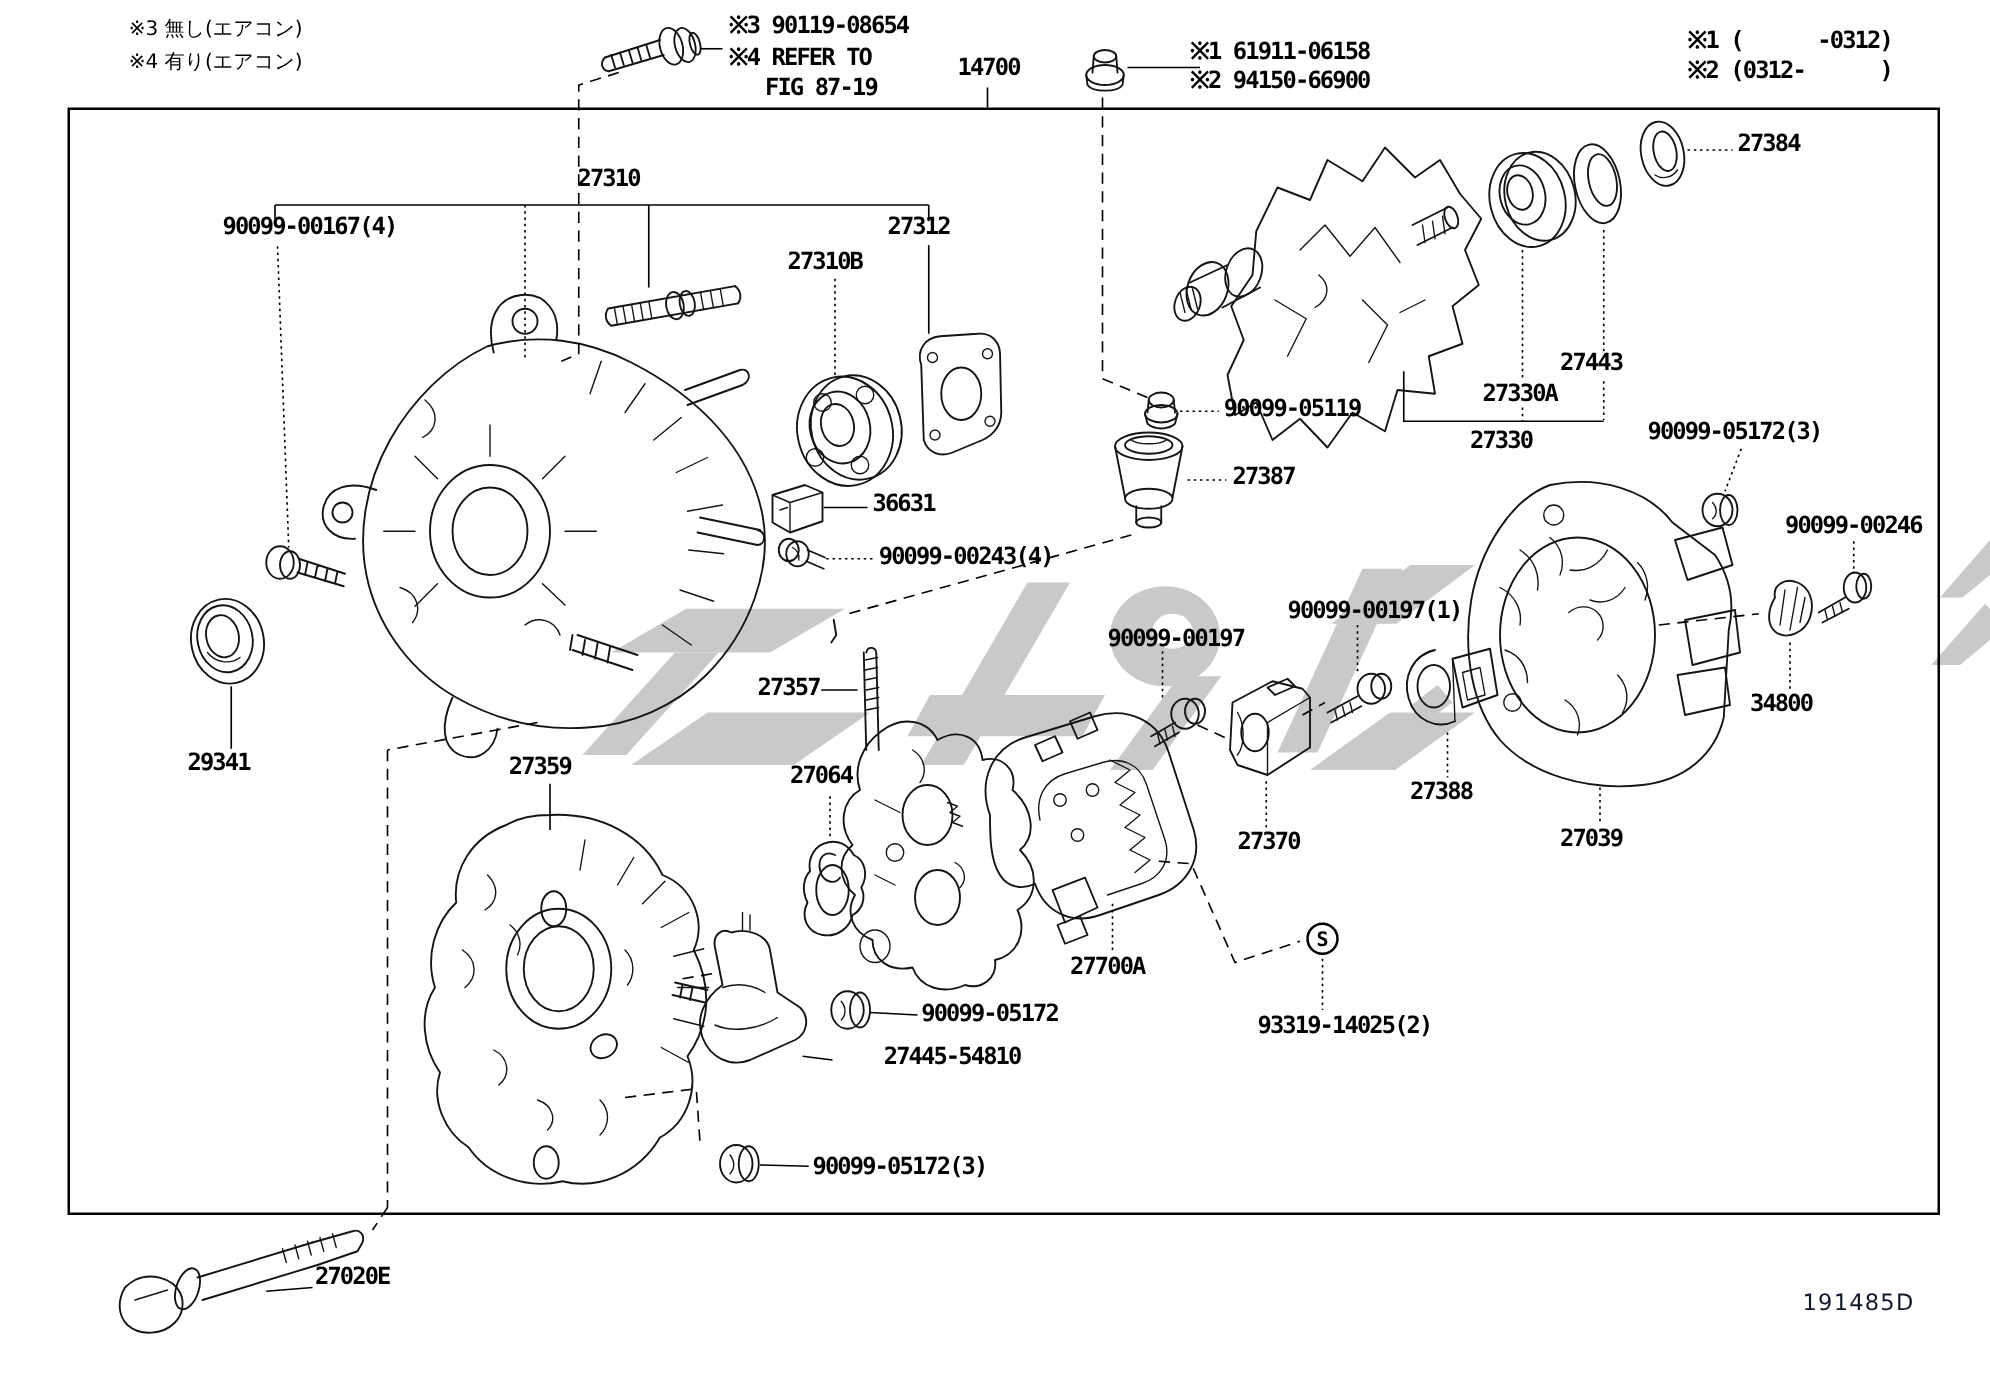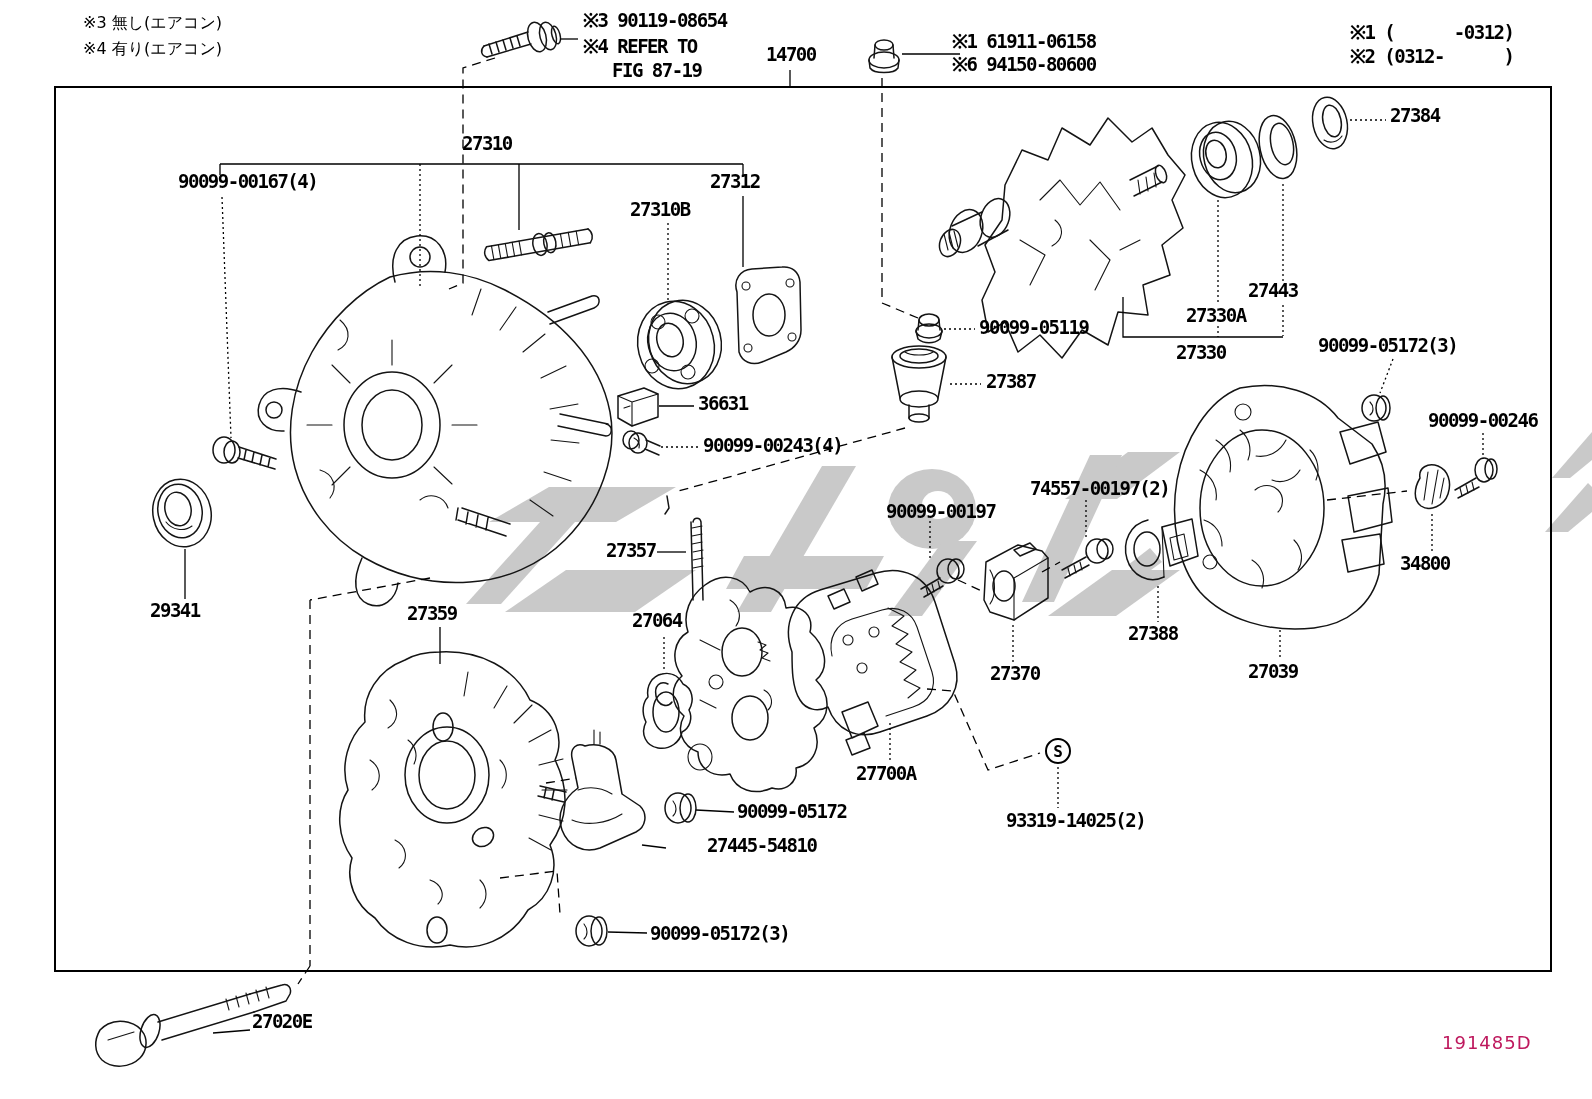--- a/index.html
+++ b/index.html
@@ -1,22 +1,22 @@
 <!DOCTYPE html>
 <html><head>
 <meta charset="utf-8">
 <style>
   html,body{margin:0;padding:0;background:#fff;}
   .page{position:relative;width:1592px;height:1099px;background:#fff;overflow:hidden;
         font-family:"DejaVu Sans Mono",monospace;}
   .page svg{position:absolute;left:0;top:0;}
   .pl{position:absolute;font:700 19px/1.05 "DejaVu Sans Mono",monospace;color:#000;
       letter-spacing:-1.5px;white-space:pre;}
-  .note-jp{position:absolute;font:400 16px/1.2 "DejaVu Sans",sans-serif;color:#000;white-space:pre;}
-  .code{position:absolute;font:400 18px/1 "DejaVu Sans",sans-serif;color:#be185d;letter-spacing:1px;text-align:center;}
+  .note-jp{position:absolute;font:400 16px/1.2 "DejaVu Sans",sans-serif;color:#000;white-space:pre;margin-left:20px;}
+  .code{position:absolute;font:400 18px/1 "DejaVu Sans",sans-serif;color:#0f172a;letter-spacing:1px;text-align:center;}
   .s-badge{position:absolute;width:26px;height:26px;border:2px solid #000;border-radius:50%;
       text-align:center;font:700 16px/24px "DejaVu Sans Mono",monospace;background:#fff;box-sizing:border-box;}
   .pt{stroke:#141414;stroke-width:1.5;fill:none;stroke-linejoin:round;stroke-linecap:round;}
   .thin{stroke-width:1.1;}
   .ld{stroke:#000;stroke-width:1.3;fill:none;}
   .dot{stroke-dasharray:2 3;}
   .dsh{stroke-dasharray:9 6;}
   .wm{fill:#c9c9c9;}
 </style>
 </head>
@@ -351,21 +351,21 @@
   </g>
 </svg>
 
 <div class="note-jp" style="left:83px;top:13px">※3 無し(エアコン)</div>
 <div class="note-jp" style="left:83px;top:39px">※4 有り(エアコン)</div>
 <div class="pl" style="left:583px;top:11px">※3 90119-08654</div>
 <div class="pl" style="left:583px;top:37px">※4 REFER TO</div>
 <div class="pl" style="left:612px;top:61px">FIG 87-19</div>
 <div class="pl" style="left:766px;top:45px">14700</div>
 <div class="pl" style="left:952px;top:32px">※1 61911-06158</div>
-<div class="pl" style="left:952px;top:55px">※6 94150-80600</div>
+<div class="pl" style="left:952px;top:55px">※2 94150-66900</div>
 <div class="pl" style="left:1350px;top:23px">※1 (      -0312)</div>
 <div class="pl" style="left:1350px;top:47px">※2 (0312-      )</div>
 
 <div class="pl" style="left:178px;top:172px">90099-00167(4)</div>
 <div class="pl" style="left:462px;top:134px">27310</div>
 <div class="pl" style="left:710px;top:172px">27312</div>
 <div class="pl" style="left:630px;top:200px">27310B</div>
 <div class="pl" style="left:150px;top:601px">29341</div>
 <div class="pl" style="left:698px;top:394px">36631</div>
 <div class="pl" style="left:703px;top:436px">90099-00243(4)</div>
@@ -375,21 +375,21 @@
 <div class="pl" style="left:1186px;top:306px">27330A</div>
 <div class="pl" style="left:1176px;top:343px">27330</div>
 <div class="pl" style="left:1390px;top:106px">27384</div>
 <div class="pl" style="left:1318px;top:336px">90099-05172(3)</div>
 <div class="pl" style="left:1428px;top:411px">90099-00246</div>
 <div class="pl" style="left:1400px;top:554px">34800</div>
 <div class="pl" style="left:1248px;top:662px">27039</div>
 <div class="pl" style="left:1128px;top:624px">27388</div>
 <div class="pl" style="left:990px;top:664px">27370</div>
 <div class="pl" style="left:886px;top:502px">90099-00197</div>
-<div class="pl" style="left:1030px;top:479px">74557-00197(2)</div>
+<div class="pl" style="left:1030px;top:479px">90099-00197(1)</div>
 <div class="pl" style="left:606px;top:541px">27357</div>
 <div class="pl" style="left:632px;top:611px">27064</div>
 <div class="pl" style="left:856px;top:764px">27700A</div>
 <div class="pl" style="left:1006px;top:811px">93319-14025(2)</div>
 <div class="pl" style="left:737px;top:802px">90099-05172</div>
 <div class="pl" style="left:707px;top:836px">27445-54810</div>
 <div class="pl" style="left:407px;top:604px">27359</div>
 <div class="pl" style="left:650px;top:924px">90099-05172(3)</div>
 <div class="pl" style="left:252px;top:1012px">27020E</div>
 

